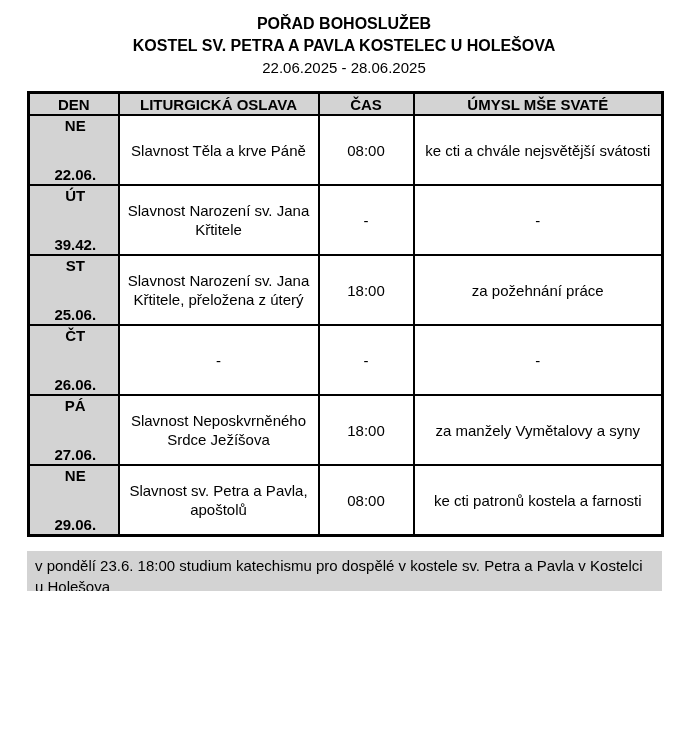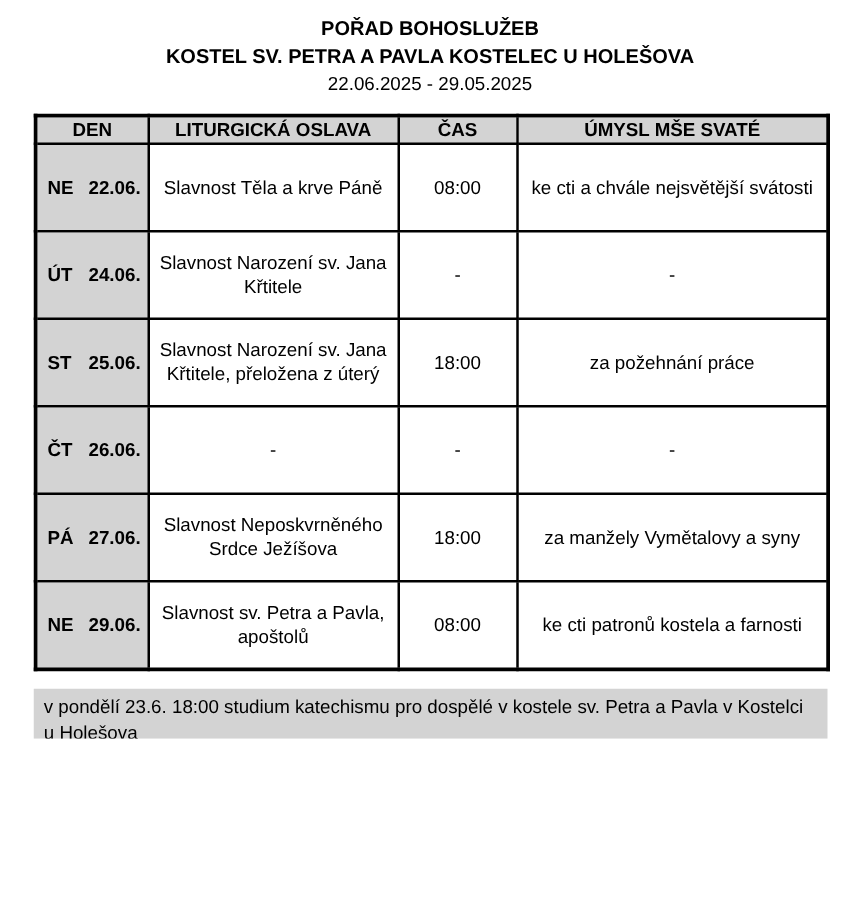--- a/index.html
+++ b/index.html
@@ -65,20 +65,21 @@
     background: #d3d3d3 !important;
     font-weight: bold;
     padding: 0 !important;
   }
   .day-inner {
     display: flex;
     justify-content: space-between;
     align-items: center;
     padding: 0 5px 0 8px;
     height: 100%;
+    flex-direction: column;
   }
   td.celebration-cell { padding: 2px 5px !important; }
   td.intention-cell   { padding: 2px 3px !important; }
   .footer-note {
     margin: 14px 0 0 27px;
     width: 635px;
     box-sizing: border-box;
     background: #d3d3d3;
     font-size: 15px;
     line-height: 21px;
@@ -87,21 +88,21 @@
   }
 </style>
 </head>
 <body>
 
 <div class="page">
 
   <div class="doc-header">
     <div class="doc-title">POŘAD BOHOSLUŽEB</div>
     <div class="doc-title">KOSTEL SV. PETRA A PAVLA KOSTELEC U HOLEŠOVA</div>
-    <div class="doc-daterange">22.06.2025 - 29.05.2025</div>
+    <div class="doc-daterange">22.06.2025 - 28.06.2025</div>
   </div>
 
   <table class="schedule">
     <colgroup>
       <col style="width:90px">
       <col style="width:200px">
       <col style="width:95px">
       <col style="width:249px">
     </colgroup>
     <thead>
@@ -121,21 +122,21 @@
           </div>
         </td>
         <td class="celebration-cell">Slavnost Těla a krve Páně</td>
         <td class="time-cell">08:00</td>
         <td class="intention-cell">ke cti a chvále nejsvětější svátosti</td>
       </tr>
       <tr>
         <td class="day-cell">
           <div class="day-inner">
             <span>ÚT</span>
-            <span>24.06.</span>
+            <span>39.42.</span>
           </div>
         </td>
         <td class="celebration-cell">Slavnost Narození sv. Jana Křtitele</td>
         <td class="time-cell">-</td>
         <td class="intention-cell">-</td>
       </tr>
       <tr>
         <td class="day-cell">
           <div class="day-inner">
             <span>ST</span>

